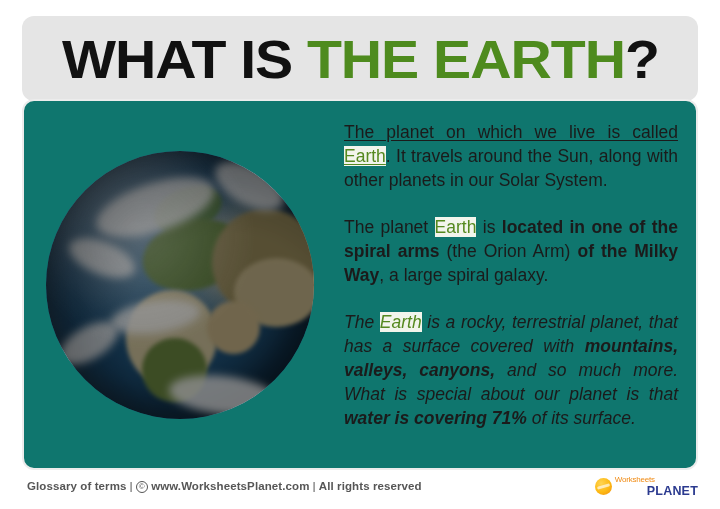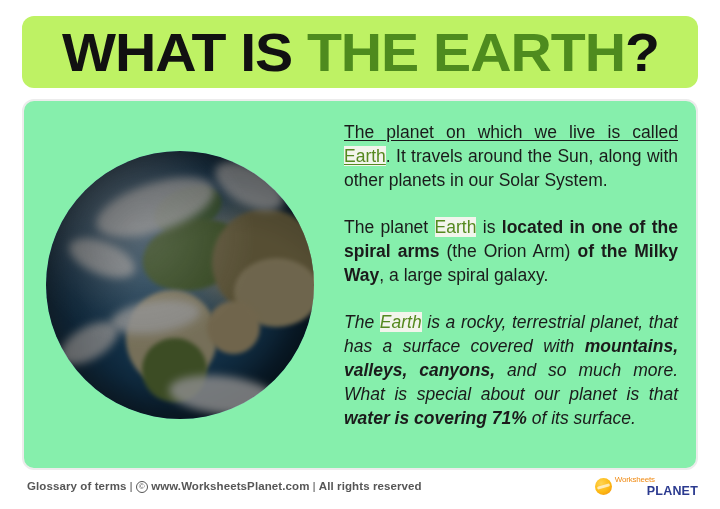--- a/index.html
+++ b/index.html
@@ -20,22 +20,22 @@
     background: #ffffff;
     box-sizing: border-box;
   }
 
   
   .title-card {
     position: absolute;
     left: 22px;
     top: 16px;
     width: 676px;
-    height: 72px;
-    background: #bef264;
+    height: 85px;
+    background: #e5e5e5;
     border-radius: 12px;
     box-sizing: border-box;
     display: flex;
     align-items: center;
     justify-content: center;
     overflow: hidden;
   }
   .title-text {
     font-family: "Liberation Sans", sans-serif;
     font-weight: bold;
@@ -49,21 +49,21 @@
   .t-black { color: #111111; }
   .t-green { color: #4e8b1e; }
 
   
   .content-card {
     position: absolute;
     left: 22px;
     top: 99px;
     width: 676px;
     height: 371px;
-    background: #86efac;
+    background: #0f766e;
     border: 2px solid #ececec;
     border-radius: 12px;
     box-sizing: border-box;
     display: flex;
     flex-direction: row;
     overflow: hidden;
   }
 
   
   .globe-pane {

